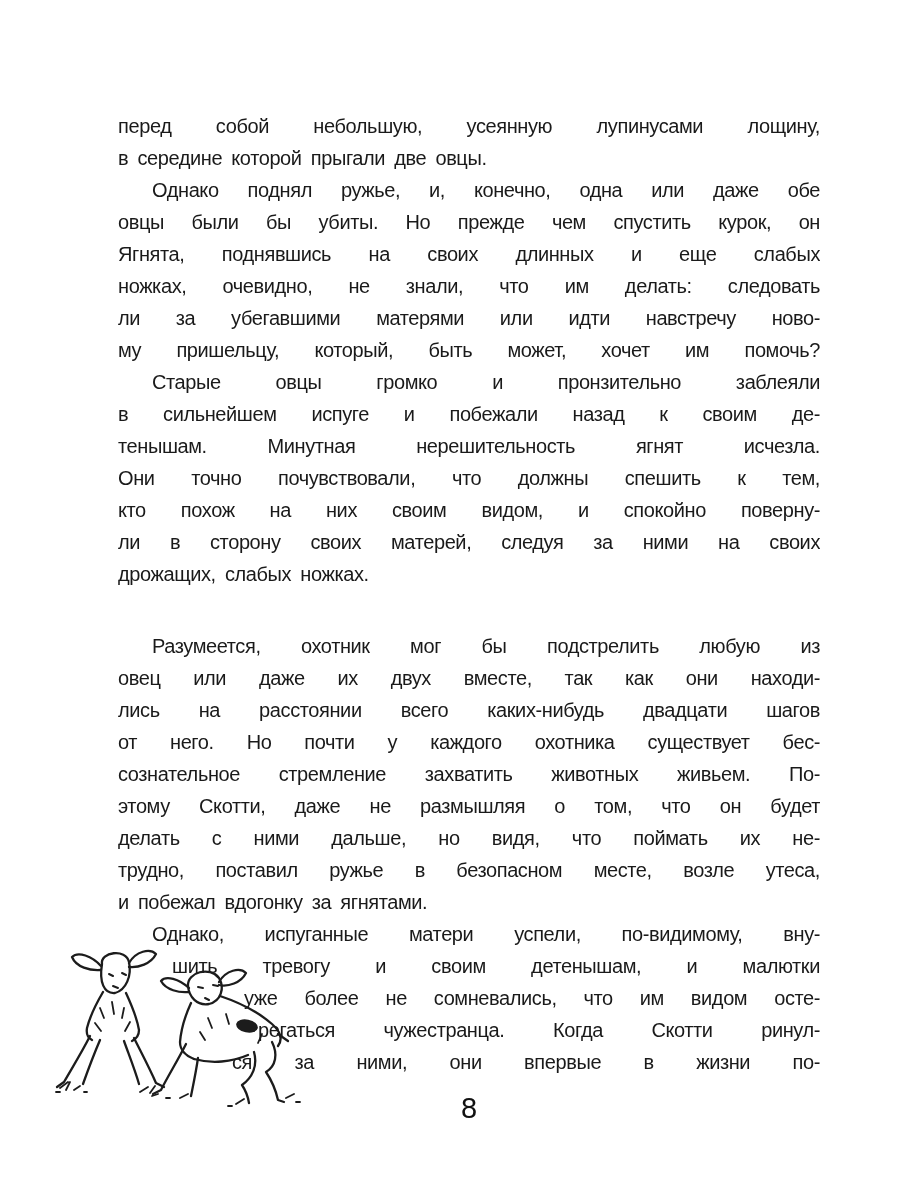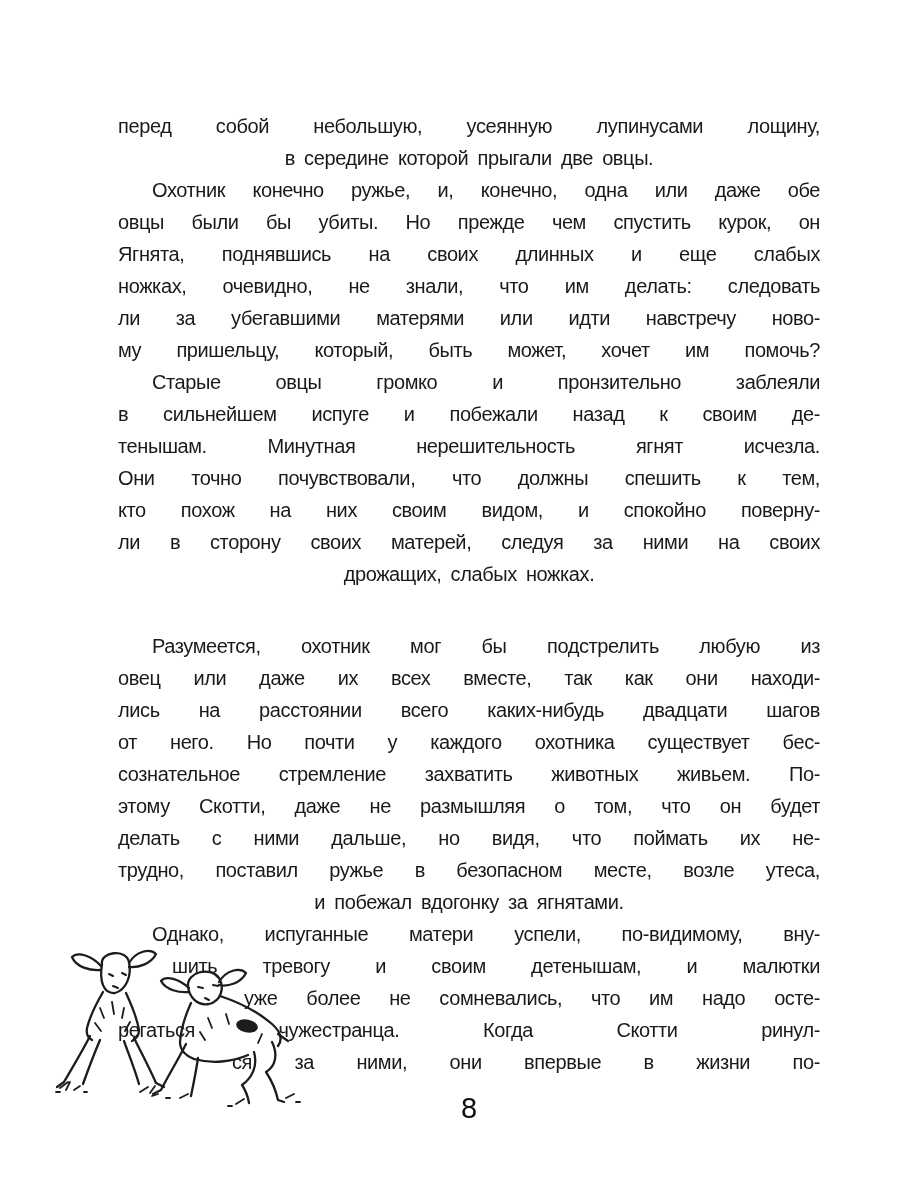--- a/index.html
+++ b/index.html
@@ -15,64 +15,64 @@
   }
   .text-block{
     position:absolute;left:118px;top:110px;width:702px;
     font-size:20px;letter-spacing:-0.4px;word-spacing:4px;
   }
   .line{
     height:32px;line-height:32px;overflow:hidden;
     white-space:normal;
   }
   .line.j{text-align:justify;text-align-last:justify;}
-  .line.last{text-align:center;}
+  .line.last{text-align:left;}
   .folio{
     position:absolute;left:118px;top:1092px;width:702px;
     text-align:center;font-size:29px;color:#111;
   }
   .illustration{
     position:absolute;left:40px;top:938px;width:276px;height:170px;
   }
   .illustration svg{display:block;width:276px;height:170px;}
 </style>
 </head>
 <body>
 
 <div class="page">
 
   <div class="text-block">
       <div class="line j">перед собой небольшую, усеянную лупинусами лощину,</div>
       <div class="line last">в середине которой прыгали две овцы.</div>
-      <div class="line j" style="padding-left: 34px;">Охотник конечно ружье, и, конечно, одна или даже обе</div>
+      <div class="line j" style="padding-left: 34px;">Однако поднял ружье, и, конечно, одна или даже обе</div>
       <div class="line j">овцы были бы убиты. Но прежде чем спустить курок, он</div>
       <div class="line j">Ягнята, поднявшись на своих длинных и еще слабых</div>
       <div class="line j">ножках, очевидно, не знали, что им делать: следовать</div>
       <div class="line j">ли за убегавшими матерями или идти навстречу ново-</div>
       <div class="line j">му пришельцу, который, быть может, хочет им помочь?</div>
       <div class="line j" style="padding-left: 34px;">Старые овцы громко и пронзительно заблеяли</div>
       <div class="line j">в сильнейшем испуге и побежали назад к своим де-</div>
       <div class="line j">тенышам. Минутная нерешительность ягнят исчезла.</div>
       <div class="line j">Они точно почувствовали, что должны спешить к тем,</div>
       <div class="line j">кто похож на них своим видом, и спокойно поверну-</div>
       <div class="line j">ли в сторону своих матерей, следуя за ними на своих</div>
       <div class="line last">дрожащих, слабых ножках.</div>
       <div class="line j" style="padding-left: 34px; margin-top: 40px;">Разумеется, охотник мог бы подстрелить любую из</div>
-      <div class="line j">овец или даже их всех вместе, так как они находи-</div>
+      <div class="line j">овец или даже их двух вместе, так как они находи-</div>
       <div class="line j">лись на расстоянии всего каких-нибудь двадцати шагов</div>
       <div class="line j">от него. Но почти у каждого охотника существует бес-</div>
       <div class="line j">сознательное стремление захватить животных живьем. По-</div>
       <div class="line j">этому Скотти, даже не размышляя о том, что он будет</div>
       <div class="line j">делать с ними дальше, но видя, что поймать их не-</div>
       <div class="line j">трудно, поставил ружье в безопасном месте, возле утеса,</div>
       <div class="line last">и побежал вдогонку за ягнятами.</div>
       <div class="line j" style="padding-left: 34px;">Однако, испуганные матери успели, по-видимому, вну-</div>
       <div class="line j" style="margin-left: 54px;">шить тревогу и своим детенышам, и малютки</div>
-      <div class="line j" style="margin-left: 126px;">уже более не сомневались, что им надо осте-</div>
-      <div class="line j" style="">регаться чужестранца. Когда Скотти ринул-</div>
+      <div class="line j" style="margin-left: 126px;">уже более не сомневались, что им видом осте-</div>
+      <div class="line j" style="margin-left: 140px;">регаться чужестранца. Когда Скотти ринул-</div>
       <div class="line j" style="margin-left: 114px;">ся за ними, они впервые в жизни по-</div>
     </div>
 
   <div class="illustration">
     <svg viewBox="0 0 276 170" fill="none" stroke="#1c1c1c" stroke-width="2.3" stroke-linecap="round" stroke-linejoin="round">
 
       <path d="M62 26 C60 14, 86 10, 89 24 C92 38, 86 52, 75 55 C64 56, 59 44, 62 26"></path>
       <path d="M61 28 C52 18, 38 13, 32 19 C36 29, 50 33, 61 32"></path>
       <path d="M89 25 C96 13, 110 10, 116 16 C111 26, 98 30, 89 29"></path>
       <path d="M69 36 l4 2 M82 35 l4 2 M73 48 l5 2" stroke-width="2"></path>

